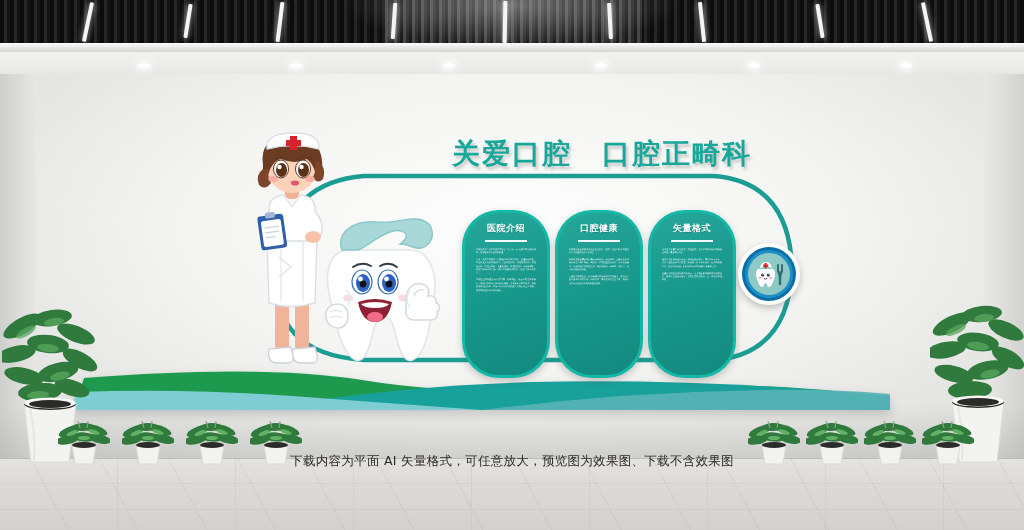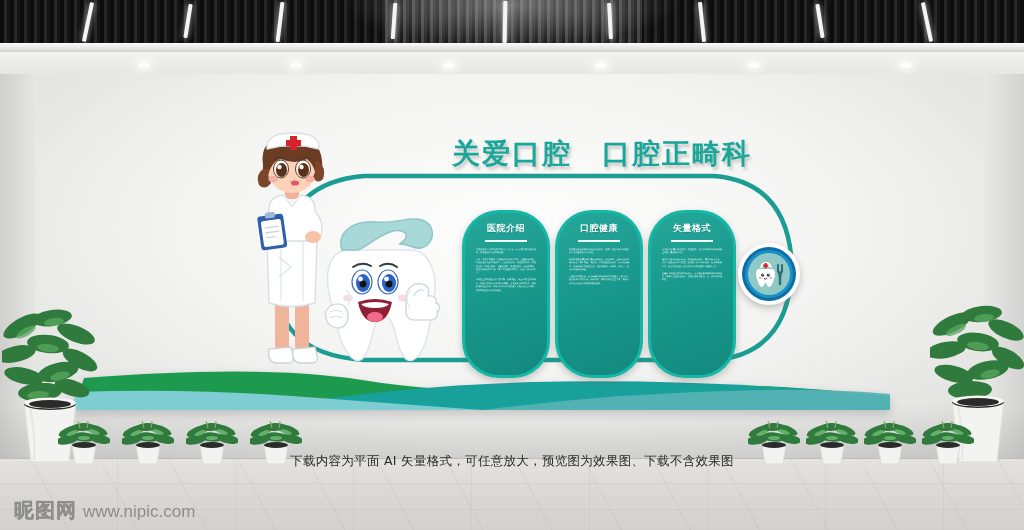--- a/index.html
+++ b/index.html
@@ -551,18 +551,14 @@
         <ellipse cx="26" cy="20" rx="6" ry="2"></ellipse>
       </g>
       <path d="M20 3 L22 10 M30 3 L29 10" stroke="#8aa87a" stroke-width="1.1" fill="none"></path>
       <path d="M14 27 L38 27 L35 46 L17 46 Z" fill="#f2f2f0" stroke="#dadad8" stroke-width="1"></path>
       <ellipse cx="26" cy="27" rx="12" ry="3" fill="#2b2b2b"></ellipse>
     </svg>
   </div>
 
   <div class="caption">下载内容为平面 AI 矢量格式，可任意放大，预览图为效果图、下载不含效果图</div>
 
-  <div class="wm-left">
-    <span class="wm-cn">昵图网</span>
-    <span class="wm-url">www.nipic.com</span>
-  </div>
 
 </div>
 
 </body></html>

